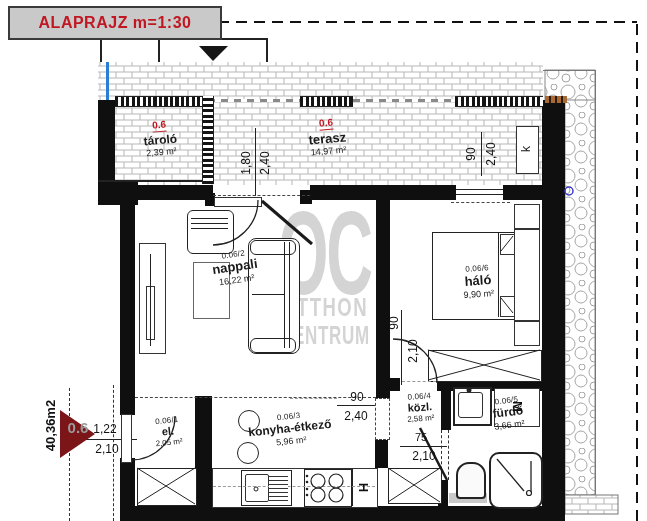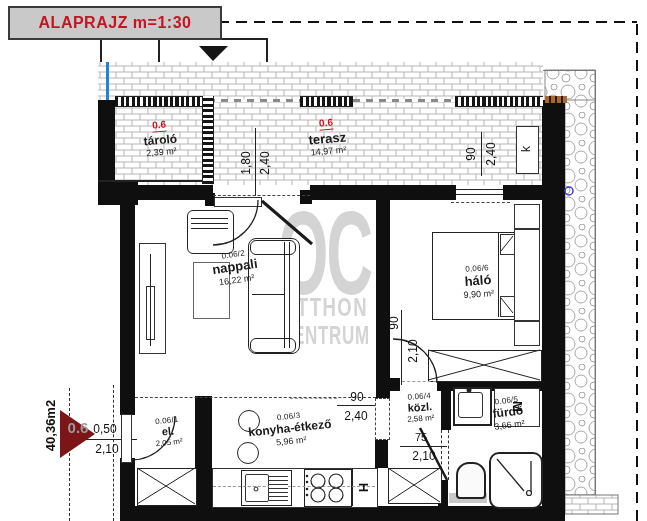--- a/index.html
+++ b/index.html
@@ -252,21 +252,21 @@
   <div class="rname" style="font-size:12px">fürdő</div>
   <div class="rarea">3,66 m²</div>
 </div>
 
 <div class="vlab" style="left:212px;top:156px;width:68px">1,80</div>
 <div class="vlab" style="left:231px;top:156px;width:68px">2,40</div>
 <div class="vlab" style="left:451px;top:147px;width:40px">90</div>
 <div class="vlab" style="left:467px;top:147px;width:48px">2,40</div>
 <div class="vlab" style="left:374px;top:316px;width:40px">90</div>
 <div class="vlab" style="left:389px;top:344px;width:48px">2,10</div>
-<div class="hlab" style="left:82px;top:422px;width:46px;font-size:12px">0,50</div>
+<div class="hlab" style="left:82px;top:422px;width:46px;font-size:12px">1,22</div>
 <div class="hlab" style="left:84px;top:442px;width:46px;font-size:12px">2,10</div>
 <div class="hlab" style="left:336px;top:390px;width:42px;font-size:12px">90</div>
 <div class="hlab" style="left:334px;top:409px;width:44px;font-size:12px">2,40</div>
 <div class="hlab" style="left:406px;top:431px;width:30px;font-size:11px">75</div>
 <div class="hlab" style="left:402px;top:449px;width:44px;font-size:12px">2,10</div>
 
 <div class="vlab90" style="left:353px;top:480px;width:20px;font-size:13px;font-weight:bold">H</div>
 <div class="vlab90" style="left:507px;top:399px;width:20px;font-size:13px;font-weight:bold">M</div>
 <div class="vlab" style="left:516px;top:142px;width:20px;font-size:12px">k</div>
 

